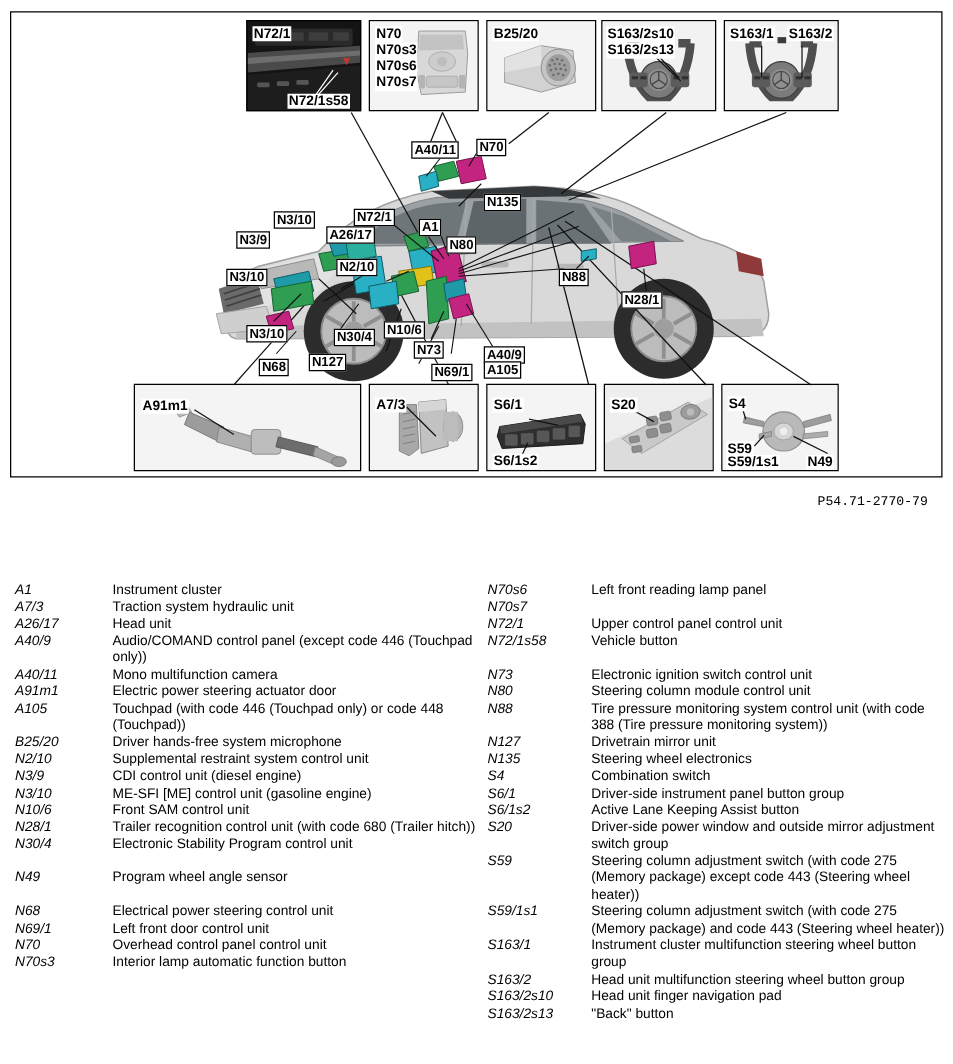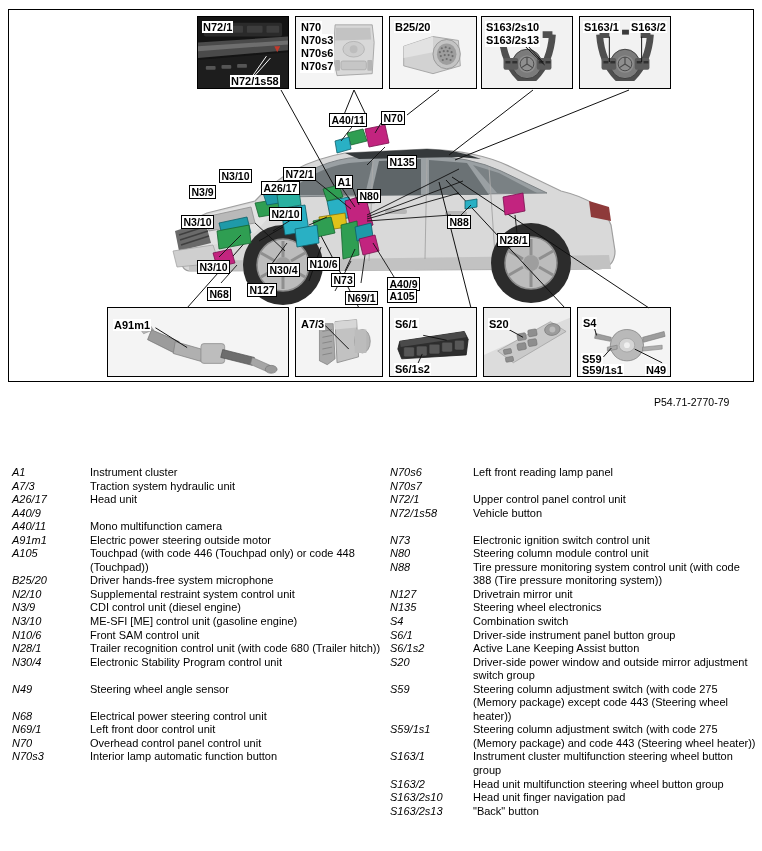--- a/index.html
+++ b/index.html
@@ -71,21 +71,21 @@
 
   
   #connectors { position: absolute; left:0; top:0; width:746px; height:373px; z-index: 2; }
   #carlines { position:absolute; left:0; top:0; width:470px; height:220px; z-index: 15; }
 
   #figure-ref {
     position: absolute;
     left: 654px; top: 396px;
     font-size: 10.5px;
     color: #000;
-    font-family: Liberation Sans, sans-serif;
+    font-family: Liberation Mono, monospace;
   }
 
   
   #legend {
     position: absolute;
     left: 0; top: 466px;
     width: 762px;
     font-family: "Liberation Sans", sans-serif;
   }
   .legend-col {
@@ -509,28 +509,29 @@
       <div class="legend-row">
         <div class="legend-code">A7/3</div>
         <div class="legend-desc">Traction system hydraulic unit</div>
       </div>
       <div class="legend-row">
         <div class="legend-code">A26/17</div>
         <div class="legend-desc">Head unit</div>
       </div>
       <div class="legend-row">
         <div class="legend-code">A40/9</div>
+        <div class="legend-desc">Audio/COMAND control panel (except code 446 (Touchpad only))</div>
       </div>
       <div class="legend-row">
         <div class="legend-code">A40/11</div>
         <div class="legend-desc">Mono multifunction camera</div>
       </div>
       <div class="legend-row">
         <div class="legend-code">A91m1</div>
-        <div class="legend-desc">Electric power steering outside motor</div>
+        <div class="legend-desc">Electric power steering actuator door</div>
       </div>
       <div class="legend-row">
         <div class="legend-code">A105</div>
         <div class="legend-desc">Touchpad (with code 446 (Touchpad only) or code 448 (Touchpad))</div>
       </div>
       <div class="legend-row">
         <div class="legend-code">B25/20</div>
         <div class="legend-desc">Driver hands-free system microphone</div>
       </div>
       <div class="legend-row">
@@ -556,21 +557,21 @@
       <div class="legend-row">
         <div class="legend-code">N30/4</div>
         <div class="legend-desc">Electronic Stability Program control unit</div>
       </div>
       <div class="legend-row">
         <div class="legend-code">&nbsp;</div>
         <div class="legend-desc">&nbsp;</div>
       </div>
       <div class="legend-row">
         <div class="legend-code">N49</div>
-        <div class="legend-desc">Steering wheel angle sensor</div>
+        <div class="legend-desc">Program wheel angle sensor</div>
       </div>
       <div class="legend-row">
         <div class="legend-code">&nbsp;</div>
         <div class="legend-desc">&nbsp;</div>
       </div>
       <div class="legend-row">
         <div class="legend-code">N68</div>
         <div class="legend-desc">Electrical power steering control unit</div>
       </div>
       <div class="legend-row">

